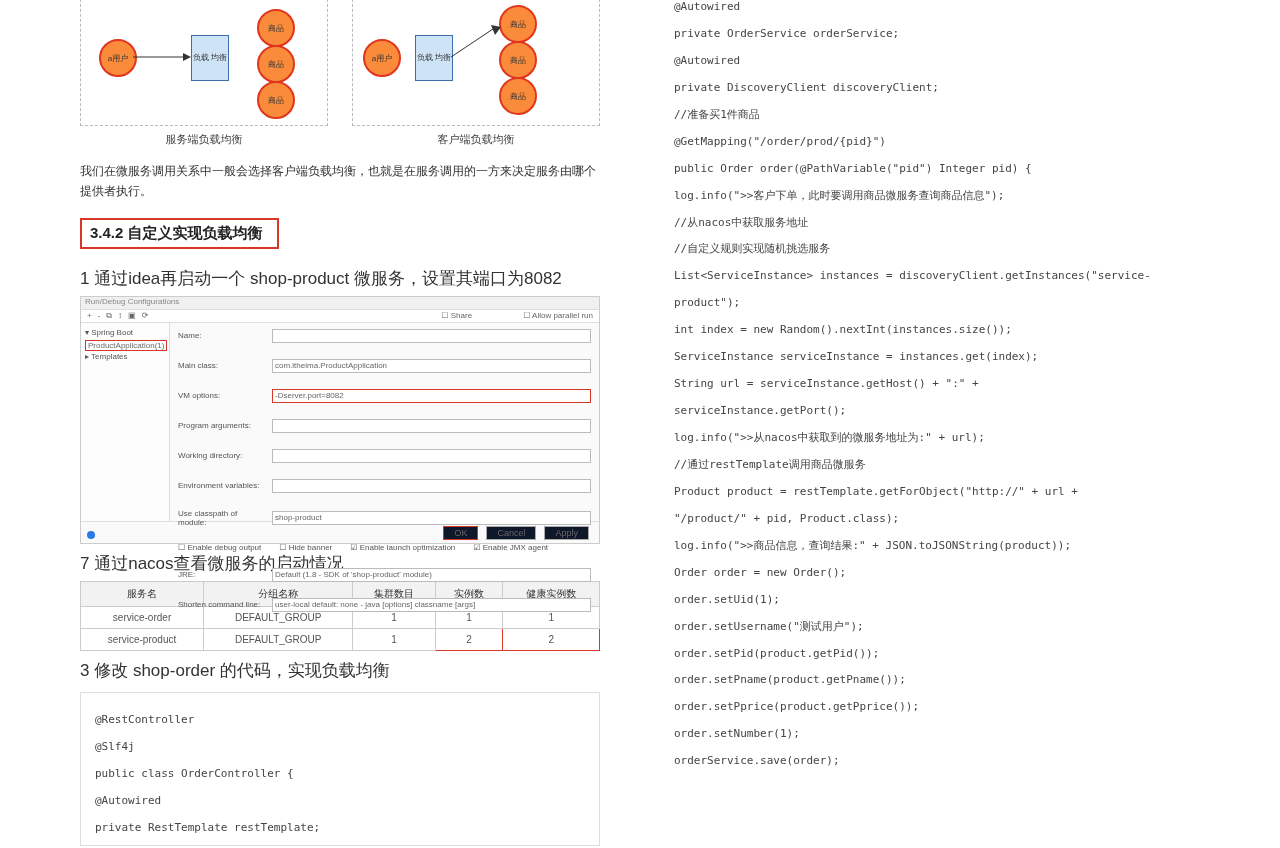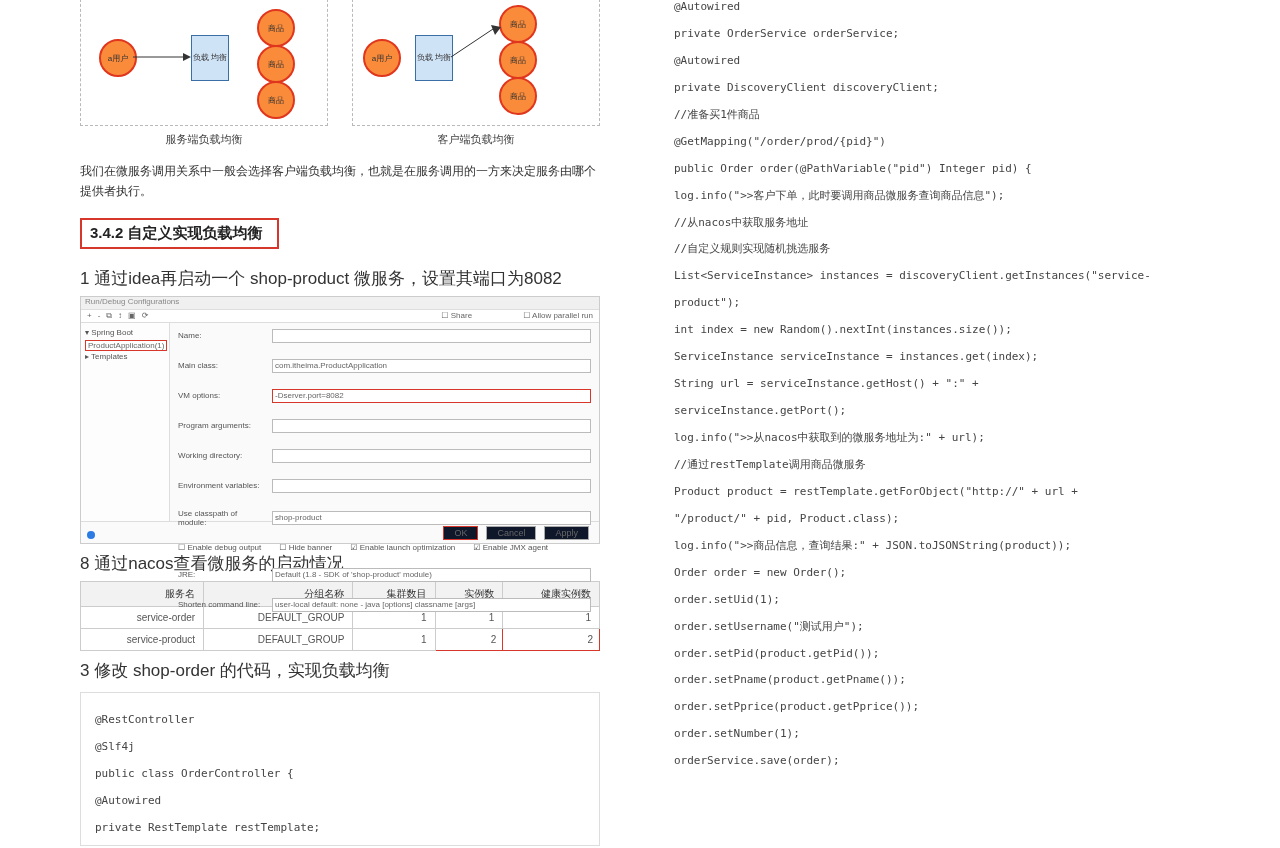--- a/index.html
+++ b/index.html
@@ -27,21 +27,21 @@
   .form-row{display:flex;align-items:center;gap:8px;}
   .form-label{width:86px;font-size:8px;color:#555;}
   .form-field{flex:1;height:12px;border:1px solid #bbb;background:#fff;font-size:8px;padding-left:2px;display:flex;align-items:center;}
   .form-field.hl{border:1.5px solid #d6372a;}
   .checkrow{display:flex;gap:18px;font-size:8px;color:#555;}
   .ide-bottom{height:22px;border-top:1px solid #ddd;display:flex;justify-content:flex-end;align-items:center;gap:8px;padding:0 10px;}
   .btn{border:1px solid #aaa;background:#0f172a;font-size:9px;padding:1px 10px;}
   .btn.hl{border:1.5px solid #d6372a;}
   .dot-blue{position:absolute;left:6px;bottom:4px;width:8px;height:8px;border-radius:50%;background:#2c7be5;}
   table.data{width:100%;border-collapse:collapse;font-size:10px;margin-top:6px;}
-  table.data th,table.data td{border:1px solid #ccc;padding:5px 8px;text-align:right;color:#555;}
+  table.data th,table.data td{border:1px solid #ccc;padding:5px 8px;text-align:center;color:#555;}
   table.data th{background:#f2f2f2;color:#333;font-weight:normal;font-size:10px;}
   .cell-hl{border:1.5px solid #d6372a !important;padding:3px 6px !important;}
   .codebox{border:1px solid #ddd;background:#fff;padding:14px 14px 4px;margin-top:10px;}
   .codeline{font-family:Consolas,Menlo,monospace;font-size:11px;color:#444;line-height:2.45;white-space:pre;}
   svg.arrow{position:absolute;}
 </style>
 </head>
 <body>
 
 <div class="page">
@@ -154,21 +154,21 @@
         </div>
       </div>
       <div class="ide-bottom">
         <div class="btn hl">OK</div>
         <div class="btn">Cancel</div>
         <div class="btn">Apply</div>
       </div>
       <div class="dot-blue"></div>
     </div>
 
-    <div class="step">8 通过nacos查看微服务的启动情况</div>
+    <div class="step">7 通过nacos查看微服务的启动情况</div>
 
     <table class="data">
       <thead>
           <tr>
         <th>服务名</th>
         <th>分组名称</th>
         <th>集群数目</th>
         <th>实例数</th>
         <th>健康实例数</th>
       </tr>

